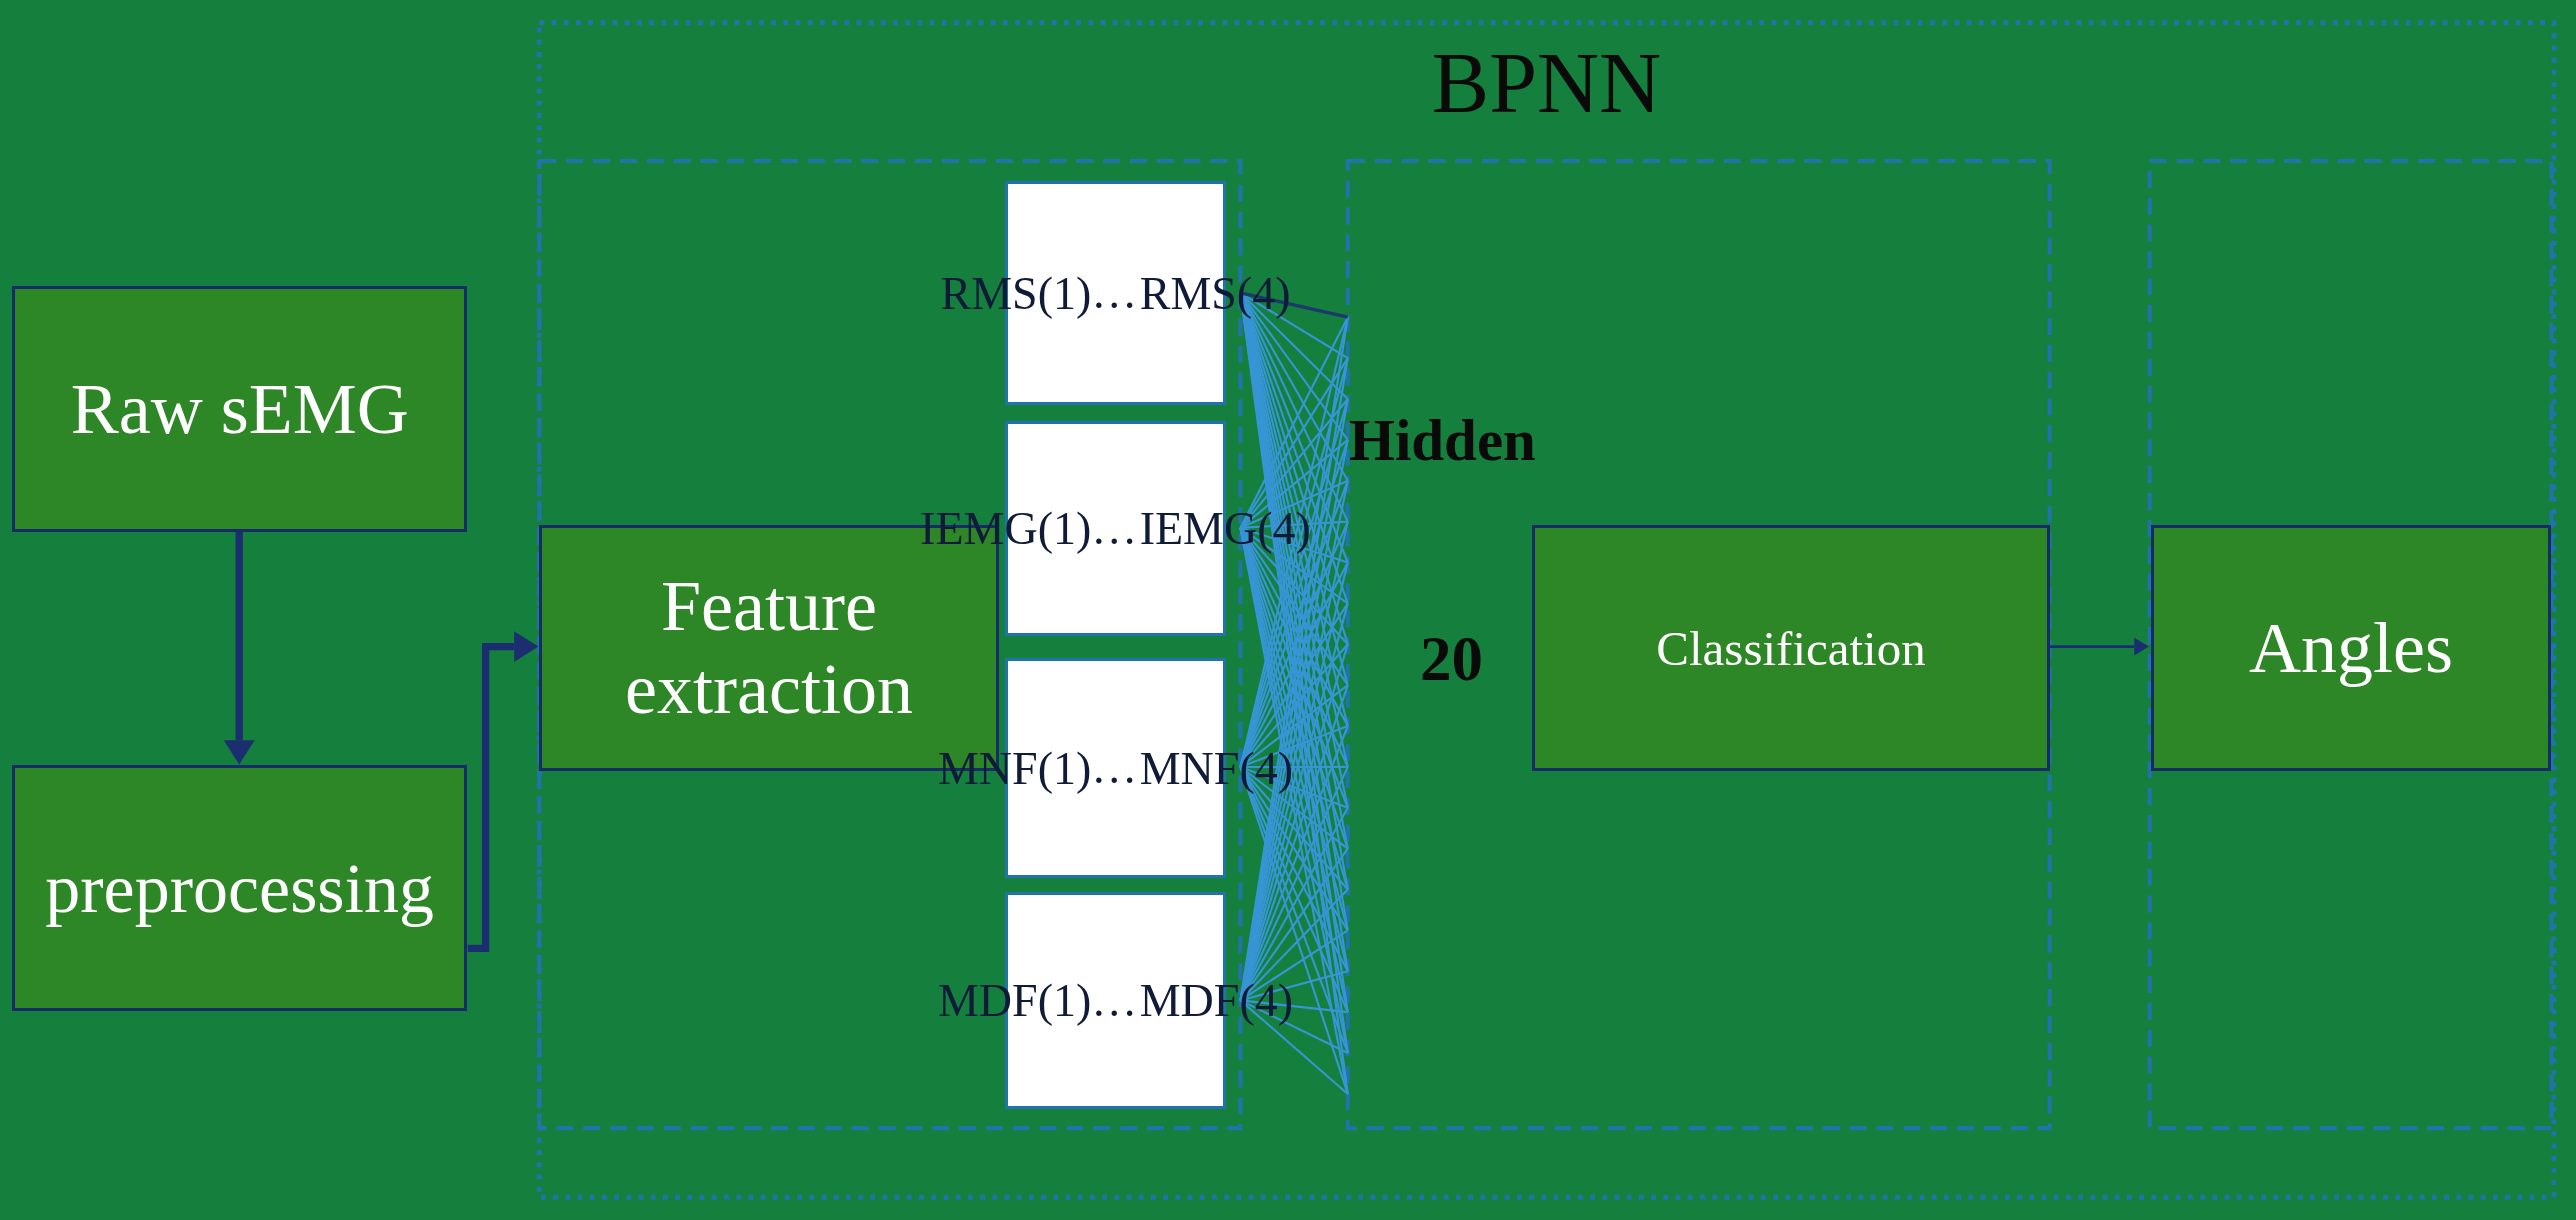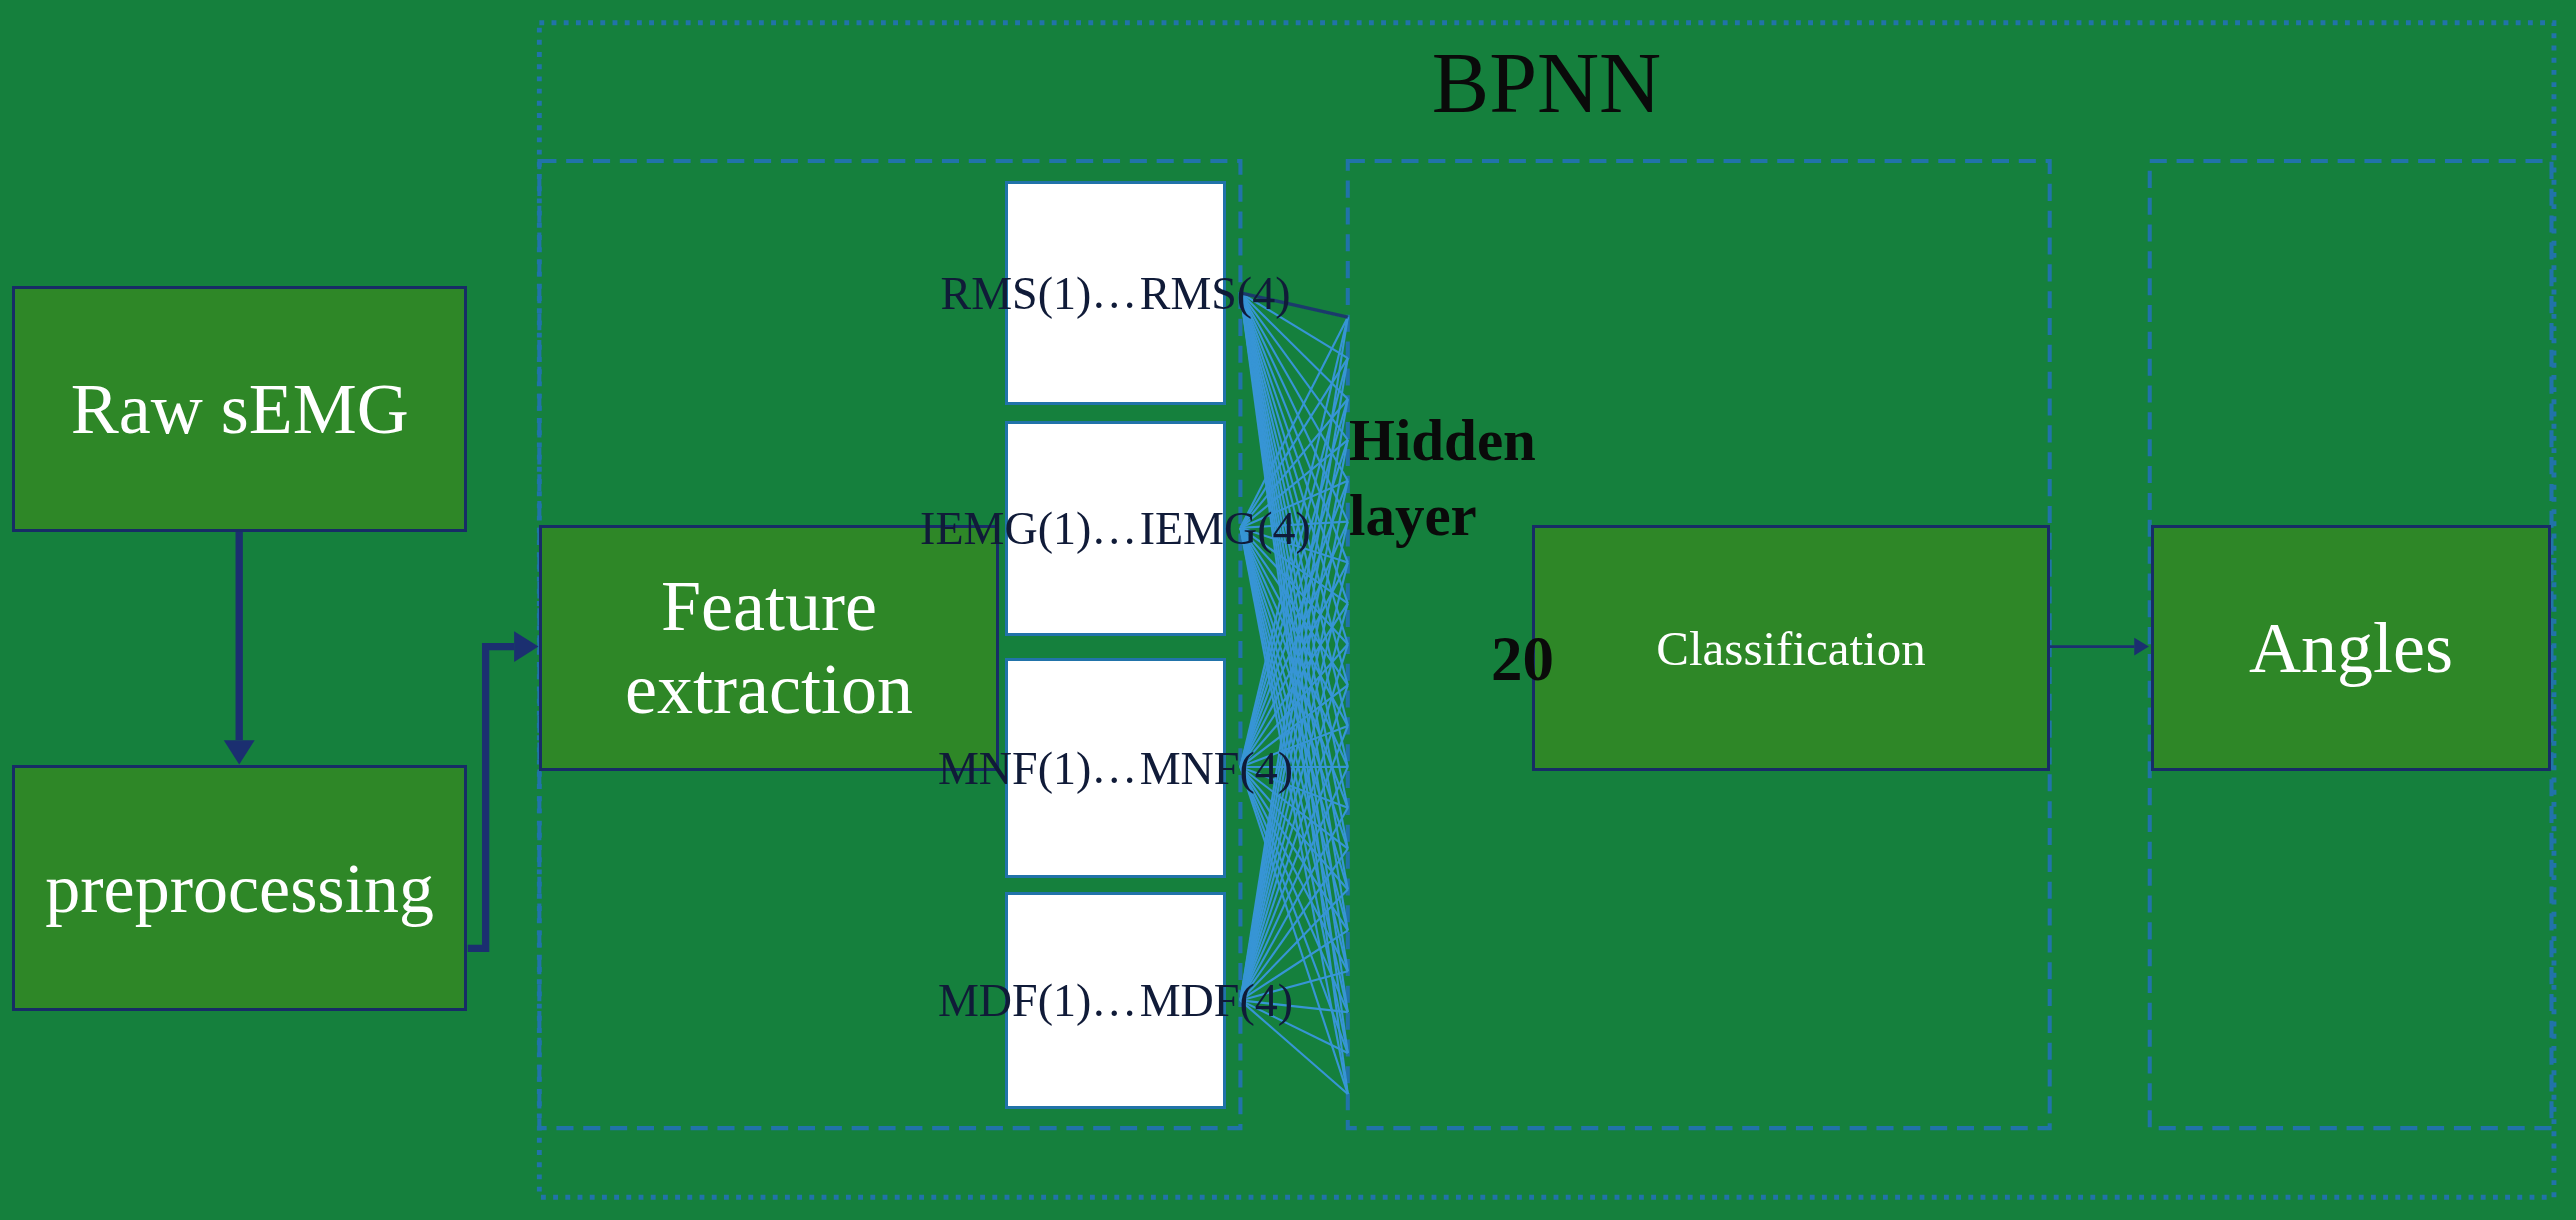--- a/index.html
+++ b/index.html
@@ -25,21 +25,21 @@
   #fbox-1{top:421px;height:215px}
   #fbox-2{top:658px;height:220px}
   #fbox-3{top:892px;height:217px}
   .fbox .dots{line-height:44px;letter-spacing:2.4px}
 
   
   .title{position:absolute;left:539px;top:33px;width:2015px;text-align:center;
          font-size:86px;color:#0a0a0a}
   #hidden-label{position:absolute;left:1349px;top:403px;width:202px;text-align:left;
          font-weight:bold;font-size:59px;line-height:75px;color:#0a0a0a}
-  #hidden-count{position:absolute;left:1349px;top:623px;width:205px;text-align:right;
+  #hidden-count{position:absolute;left:1349px;top:623px;width:205px;text-align:center;
          font-weight:bold;font-size:63px;color:#0a0a0a}
 </style>
 </head>
 <body>
 
 <div class="stage">
 
   <svg id="overlay" width="2576" height="1220" viewBox="0 0 3167 1500">
       <rect x="663" y="28" width="2477" height="1444" fill="none" stroke="#2173a9" stroke-width="6" stroke-dasharray="6 9"></rect>
       <rect x="663" y="198" width="862" height="1189" fill="none" stroke="#2173a9" stroke-width="5" stroke-dasharray="21 12"></rect>
@@ -176,19 +176,18 @@
   </div>
 
   <div class="fbox" id="fbox-3">
     <span>MDF(1)</span>
     <span class="dots">…</span>
     <span>MDF(4)</span>
   </div>
 
   <div id="hidden-label">
     <div>Hidden</div>
-    <div>layer</div>
   </div>
 
   <div id="hidden-count">20</div>
 
 </div>
 
 
 </body></html>

